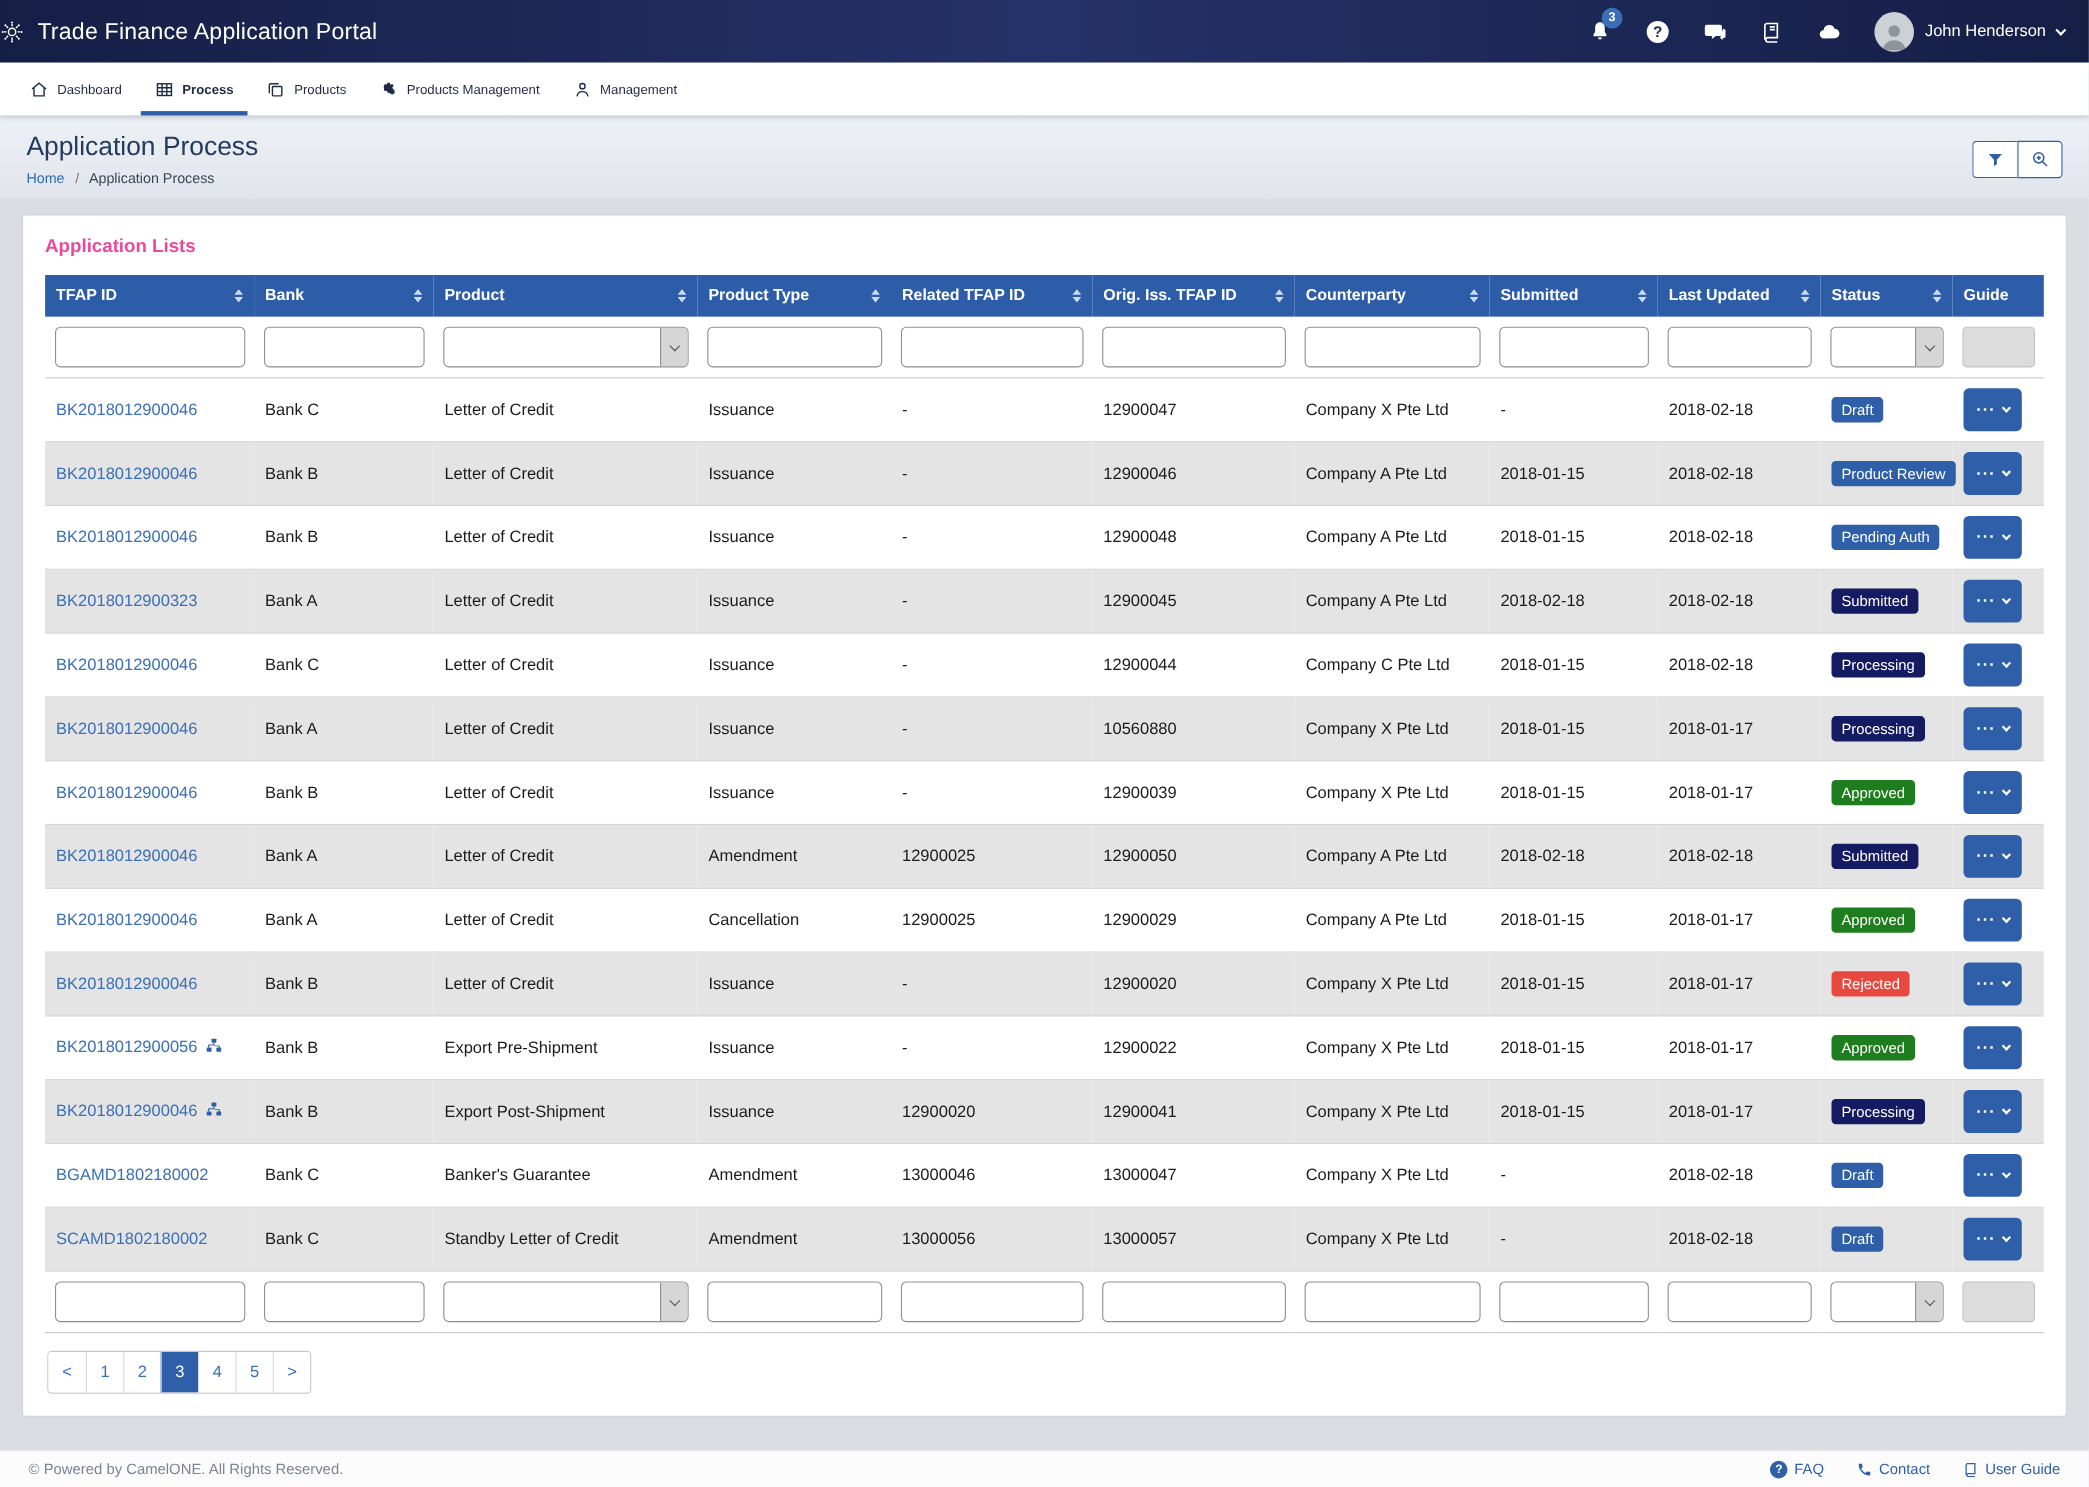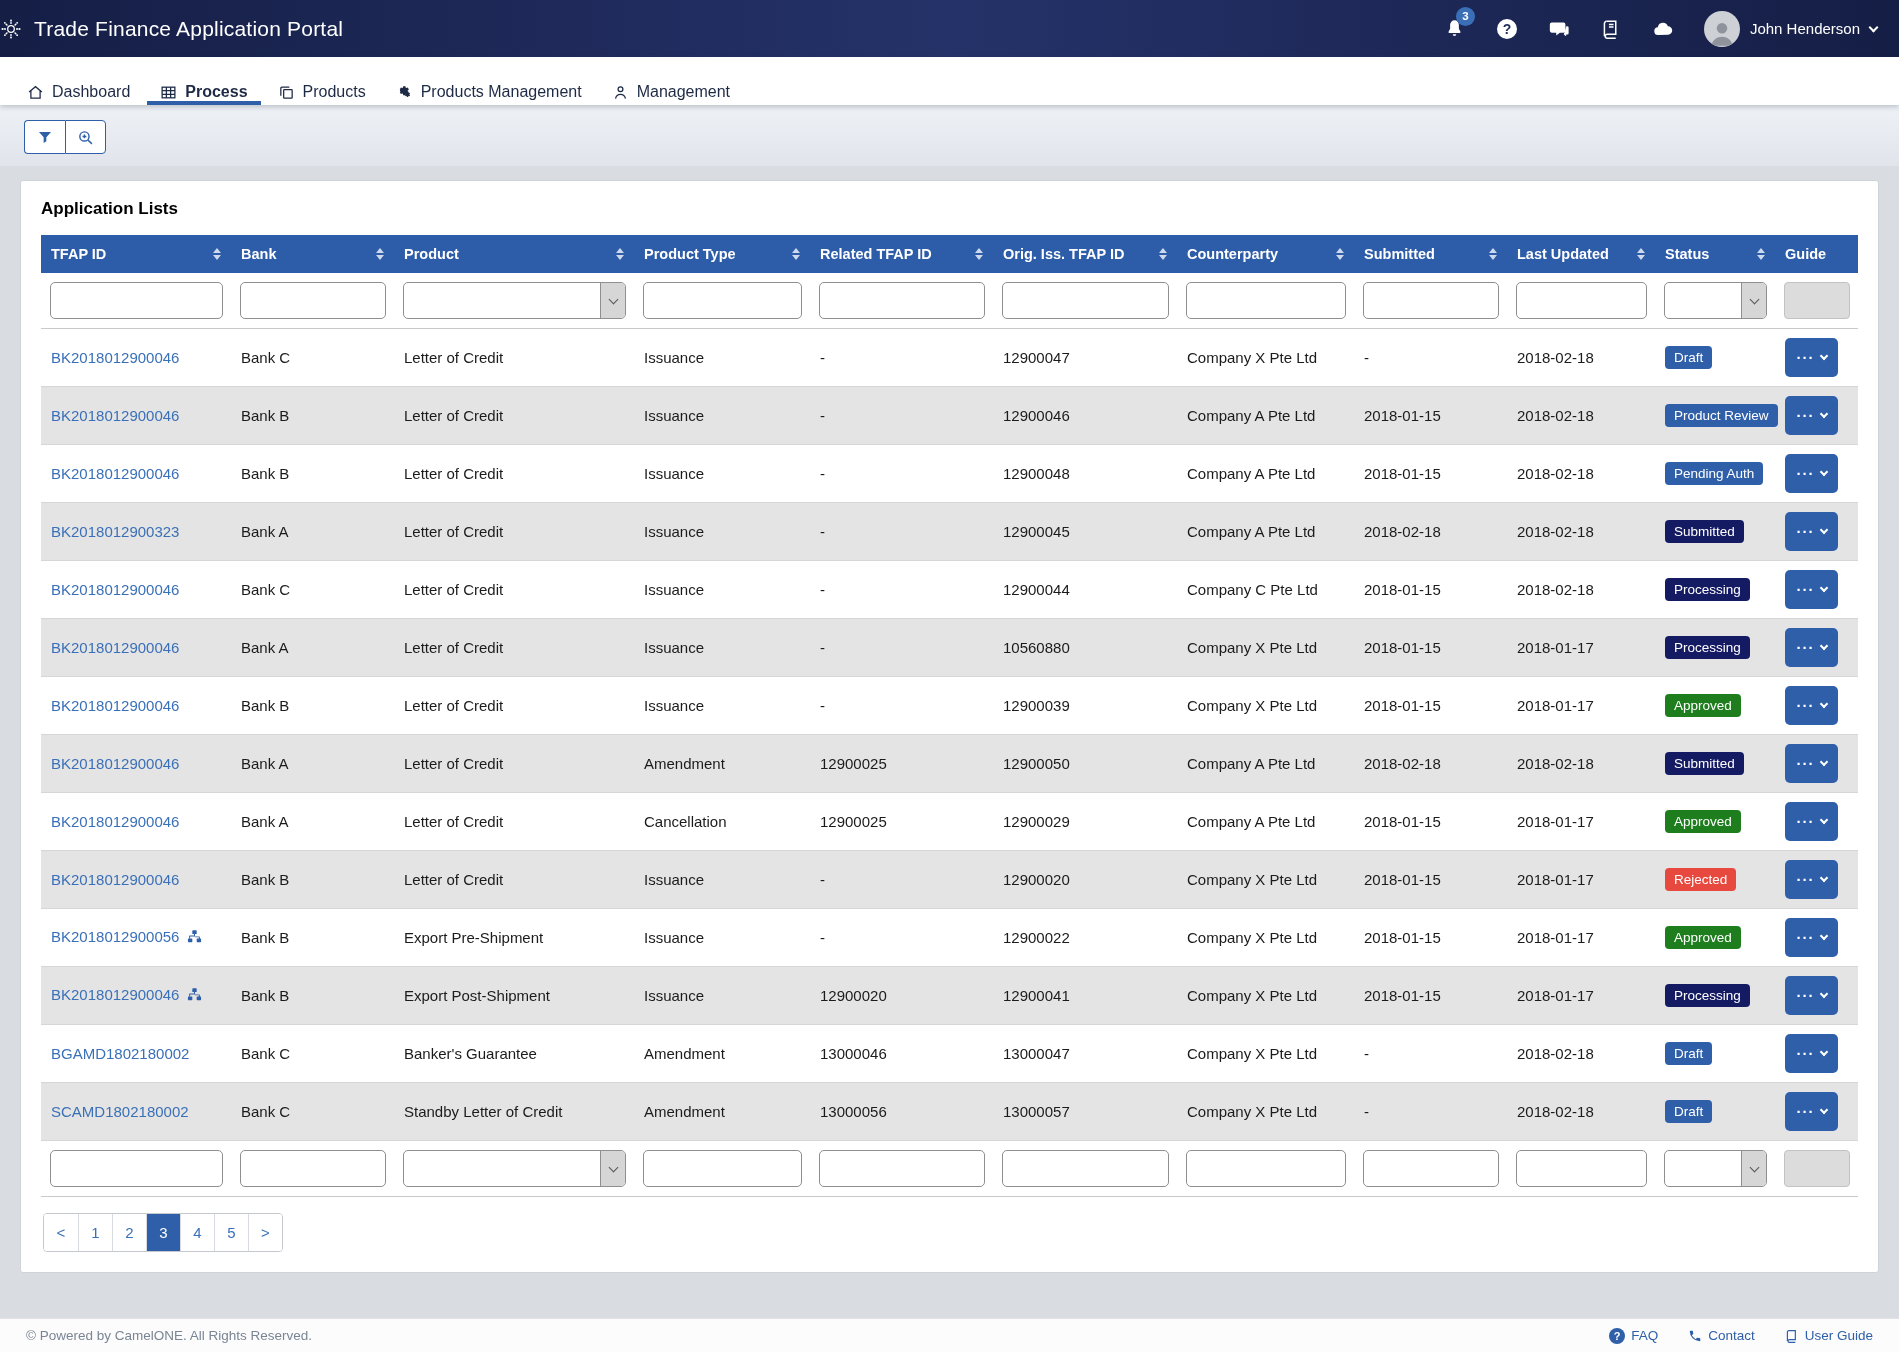--- a/index.html
+++ b/index.html
@@ -25,21 +25,21 @@
   .qcircle { width:20px; height:20px; border-radius:50%; background:#fff; color:#1d2b57; font-size:14px; font-weight:700; display:flex; align-items:center; justify-content:center; }
   .avatar { width:36px; height:36px; border-radius:50%; background:#cdd0d5; overflow:hidden; display:flex; align-items:flex-end; justify-content:center; }
   .user-box { display:flex; align-items:center; gap:10px; cursor:pointer; }
   .user-name { font-size:15px; }
   .chev { display:inline-block; width:7px; height:7px; border-right:2px solid #fff; border-bottom:2px solid #fff; transform:rotate(45deg); margin-top:-3px; }
   
   .nav {
     height:48px; background:#fff; display:flex; align-items:stretch; padding:0 14px; gap:4px;
     box-shadow:0 2px 5px rgba(40,50,70,.25); position:relative; z-index:6;
   }
-  .nav-item { display:flex; align-items:flex-end; gap:8px; padding:0 13px; font-size:16px; color:#1e2a45; cursor:pointer; border-bottom:4px solid transparent; border-top:4px solid transparent; }
+  .nav-item { display:flex; align-items:center; gap:8px; padding:0 13px; font-size:12px; color:#1e2a45; cursor:pointer; border-bottom:4px solid transparent; border-top:4px solid transparent; }
   .nav-item svg { width:17px; height:17px; }
   .nav-item.active { border-bottom-color:#2e5fa8; font-weight:700; }
   
   .page-head {
     padding:15px 24px 12px; background:linear-gradient(#eef1f6,#e1e5eb);
     display:flex; justify-content:space-between; align-items:center;
   }
   .page-title { font-size:24px; font-weight:500; color:#223a5e; margin:0; }
   .breadcrumb { font-size:13px; margin-top:6px; color:#555; }
   .breadcrumb .home { color:#2e6db5; cursor:pointer; }
@@ -47,21 +47,21 @@
   .breadcrumb .cur { color:#3c4554; }
   .head-btns { display:flex; }
   .head-btn {
     width:41px; height:34px; background:#fff; border:1px solid #2e5fa8; color:#2e5fa8;
     display:flex; align-items:center; justify-content:center; cursor:pointer; padding:0;
   }
   .head-btn:first-child { border-radius:4px 0 0 4px; border-right-width:0; }
   .head-btn:last-child { border-radius:0 4px 4px 0; }
   
   .card { margin:14px 20px 0; background:#fff; border:1px solid #cfd4da; border-radius:3px; padding:18px 20px 14px; }
-  .list-heading { font-size:17px; font-weight:700; color:#000000; margin:0 0 16px; }
+  .list-heading { font-size:17px; font-weight:700; color:#ec4899; margin:0 0 16px; }
   table { width:100%; border-collapse:collapse; table-layout:fixed; font-size:15px; }
   thead th { background:#2d5ca8; color:#fff; font-size:14.5px; font-weight:700; padding:0 10px; height:38px; text-align:left; }
   .th-in { display:flex; align-items:center; justify-content:space-between; gap:4px; }
   .sort { display:inline-flex; flex-direction:column; gap:2px; cursor:pointer; }
   .sort i { display:block; width:0; height:0; border-left:4.5px solid transparent; border-right:4.5px solid transparent; }
   .sort .up { border-bottom:5px solid #cdd9ec; }
   .sort .dn { border-top:5px solid #cdd9ec; }
   tr.filter-row td { padding:9px 8px 9px 9px; border-bottom:1px solid #c9c9c9; background:#fff; }
   .f-input { width:100%; height:37px; border:1px solid #8f8f8f; border-radius:5px; padding:0 8px; font-size:14px; background:#fff; }
   .f-sel { height:37px; border:1px solid #8f8f8f; border-radius:5px; display:flex; overflow:hidden; background:#fff; cursor:pointer; }
@@ -197,20 +197,28 @@
   <div class="nav-item">
     <svg viewBox="0 0 24 24" fill="none" stroke="#1e2a45" stroke-width="1.8">
         <circle cx="12" cy="7.5" r="3.4"></circle>
         <path d="M5 20.5c.8-4.3 4-6 7-6s6.2 1.7 7 6"></path>
       </svg>
     <span>Management</span>
   </div>
 </nav>
 
 <div class="page-head">
+  <div>
+    <h1 class="page-title">Application Process</h1>
+    <div class="breadcrumb">
+      <span class="home">Home</span>
+      <span class="sep">/</span>
+      <span class="cur">Application Process</span>
+    </div>
+  </div>
   <div class="head-btns">
     <button class="head-btn">
       <svg width="16" height="16" viewBox="0 0 24 24" fill="#2e5fa8">
           <path d="M3 4.5h18l-7 8v6l-4 2.5v-8.5z"></path>
         </svg>
     </button>
     <button class="head-btn">
       <svg width="17" height="17" viewBox="0 0 24 24" fill="none" stroke="#2e5fa8" stroke-width="2">
           <circle cx="10.5" cy="10.5" r="6.5"></circle>
           <path d="M15.5 15.5 21 21M7.8 10.5h5.4M10.5 7.8v5.4"></path>

